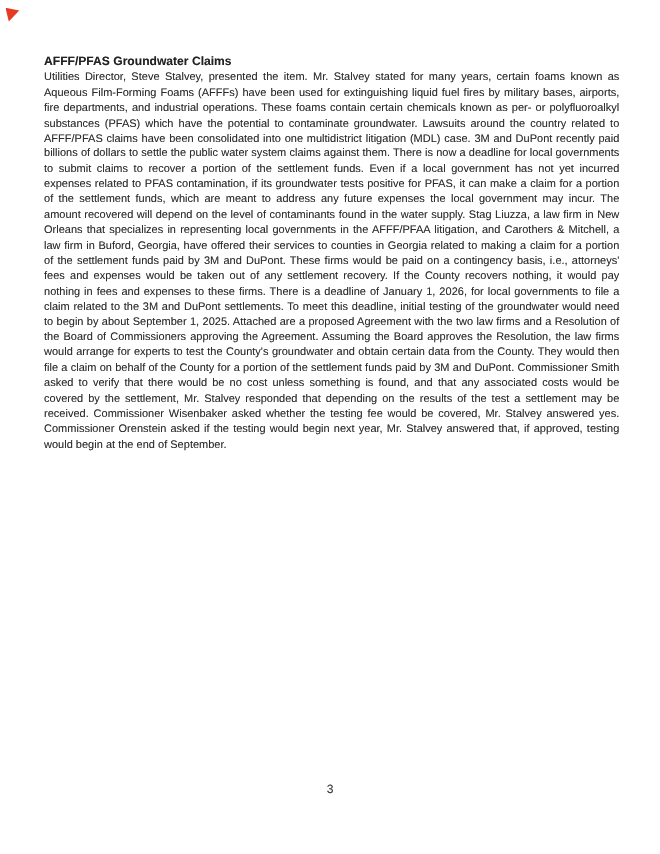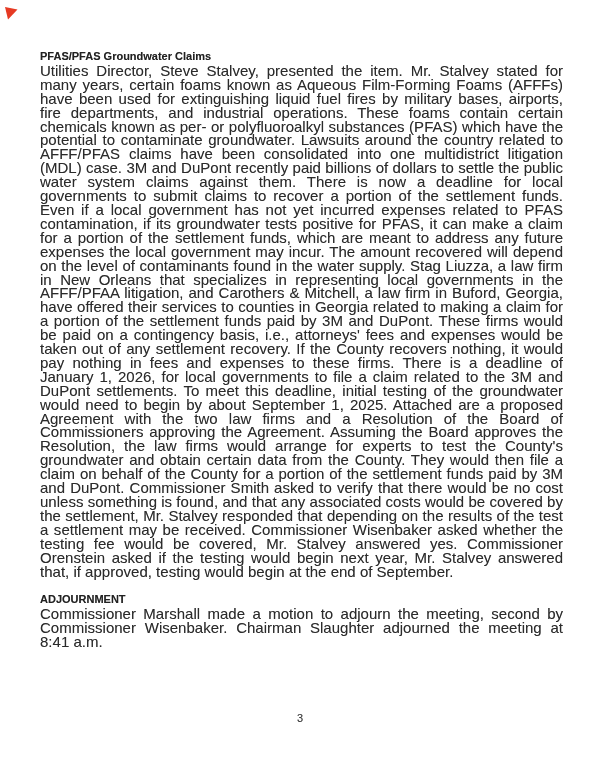--- a/index.html
+++ b/index.html
@@ -35,21 +35,21 @@
     margin: 0 0 15px 0;
   }
   .section-heading {
     font-size: 11px;
     line-height: 13.9px;
     font-weight: bold;
     color: #222222;
     text-shadow: 0 0 0.4px rgba(0,0,0,0.35);
   }
   .section-body {
-    font-size: 15px;
+    font-size: 10px;
     line-height: 13.9px;
     text-align: justify;
     color: #2b2b2b;
     text-shadow: 0 0 0.4px rgba(0,0,0,0.30);
     letter-spacing: 0.01px;
   }
   .page-footer {
     position: absolute;
     top: 711px;
     left: 0;
@@ -64,27 +64,23 @@
 </head>
 <body>
 
 <div class="page">
 
   <svg class="corner-marker" viewBox="0 0 13 13" xmlns="http://www.w3.org/2000/svg" aria-hidden="true">
     <polygon id="marker-shape" points="0,0 12.5,2.5 3,12.5" fill="#e63a23"></polygon>
   </svg>
 
   <div class="section">
-    <div class="section-heading">PFAS/PFAS Groundwater Claims</div>
+    <div class="section-heading">AFFF/PFAS Groundwater Claims</div>
     <div class="section-body">Utilities Director, Steve Stalvey, presented the item. Mr. Stalvey stated for many years, certain foams known as Aqueous Film-Forming Foams (AFFFs) have been used for extinguishing liquid fuel fires by military bases, airports, fire departments, and industrial operations. These foams contain certain chemicals known as per- or polyfluoroalkyl substances (PFAS) which have the potential to contaminate groundwater. Lawsuits around the country related to AFFF/PFAS claims have been consolidated into one multidistrict litigation (MDL) case. 3M and DuPont recently paid billions of dollars to settle the public water system claims against them. There is now a deadline for local governments to submit claims to recover a portion of the settlement funds. Even if a local government has not yet incurred expenses related to PFAS contamination, if its groundwater tests positive for PFAS, it can make a claim for a portion of the settlement funds, which are meant to address any future expenses the local government may incur. The amount recovered will depend on the level of contaminants found in the water supply. Stag Liuzza, a law firm in New Orleans that specializes in representing local governments in the AFFF/PFAA litigation, and Carothers &amp; Mitchell, a law firm in Buford, Georgia, have offered their services to counties in Georgia related to making a claim for a portion of the settlement funds paid by 3M and DuPont. These firms would be paid on a contingency basis, i.e., attorneys' fees and expenses would be taken out of any settlement recovery. If the County recovers nothing, it would pay nothing in fees and expenses to these firms. There is a deadline of January 1, 2026, for local governments to file a claim related to the 3M and DuPont settlements. To meet this deadline, initial testing of the groundwater would need to begin by about September 1, 2025. Attached are a proposed Agreement with the two law firms and a Resolution of the Board of Commissioners approving the Agreement. Assuming the Board approves the Resolution, the law firms would arrange for experts to test the County's groundwater and obtain certain data from the County. They would then file a claim on behalf of the County for a portion of the settlement funds paid by 3M and DuPont. Commissioner Smith asked to verify that there would be no cost unless something is found, and that any associated costs would be covered by the settlement, Mr. Stalvey responded that depending on the results of the test a settlement may be received. Commissioner Wisenbaker asked whether the testing fee would be covered, Mr. Stalvey answered yes. Commissioner Orenstein asked if the testing would begin next year, Mr. Stalvey answered that, if approved, testing would begin at the end of September.</div>
   </div>
 
   <div class="section">
   </div>
 
-  <div class="section">
-    <div class="section-heading">ADJOURNMENT</div>
-    <div class="section-body">Commissioner Marshall made a motion to adjourn the meeting, second by Commissioner Wisenbaker. Chairman Slaughter adjourned the meeting at 8:41 a.m.</div>
-  </div>
 
   <div class="page-footer">3</div>
 
 </div>
 
 </body></html>

